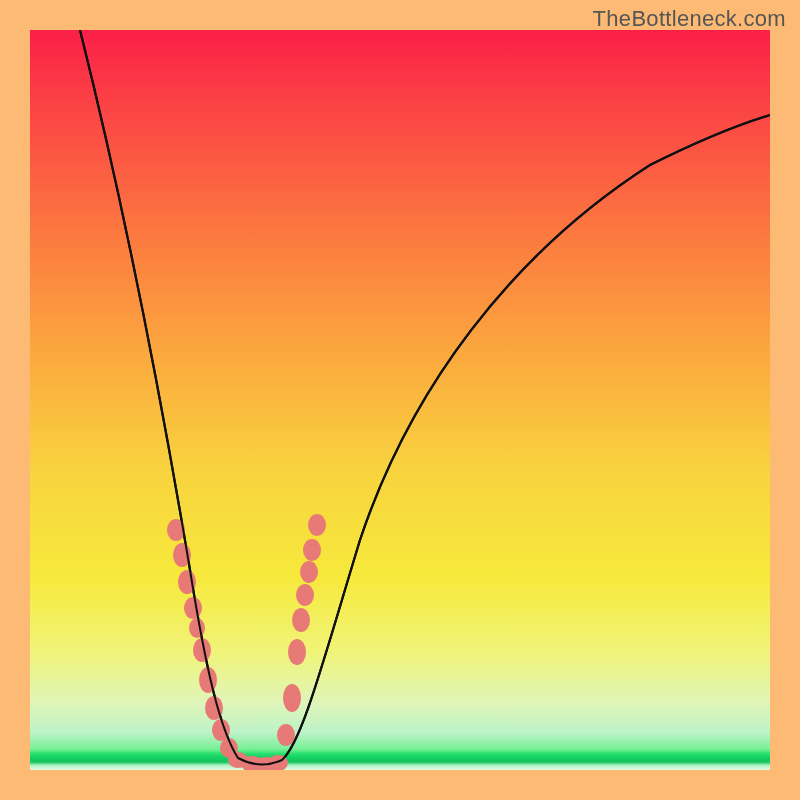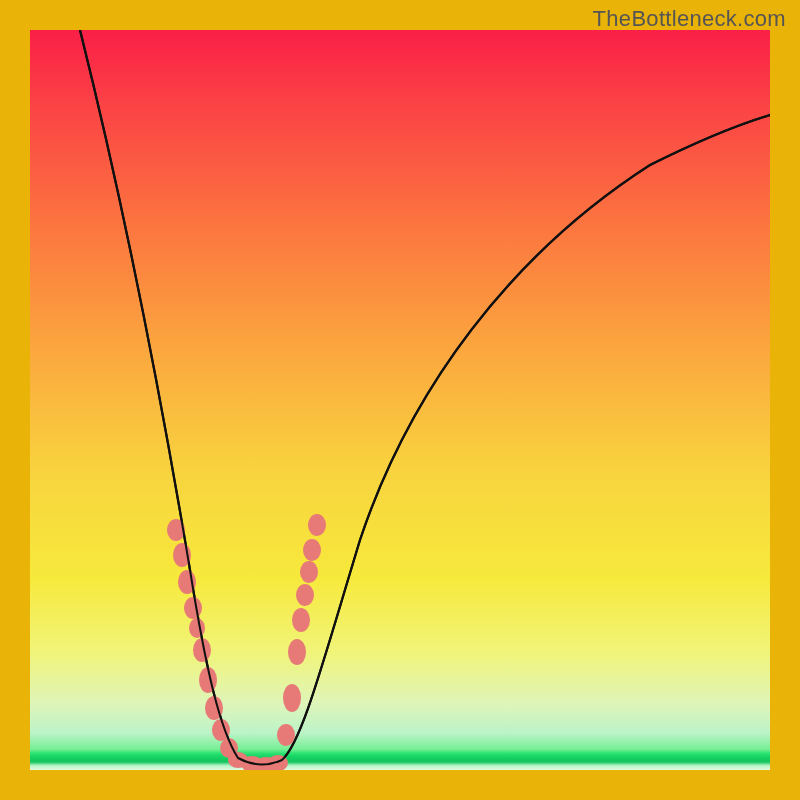--- a/index.html
+++ b/index.html
@@ -10,21 +10,21 @@
     overflow: hidden;
     background: #000;
     font-family: Arial, Helvetica, sans-serif;
   }
   .frame {
     position: absolute;
     left: 0;
     top: 0;
     width: 800px;
     height: 800px;
-    background: #eab308;
+    background: #fdba74;
   }
   .plot-area {
     position: absolute;
     left: 30px;
     top: 30px;
     width: 740px;
     height: 740px;
     overflow: hidden;
   }
   

